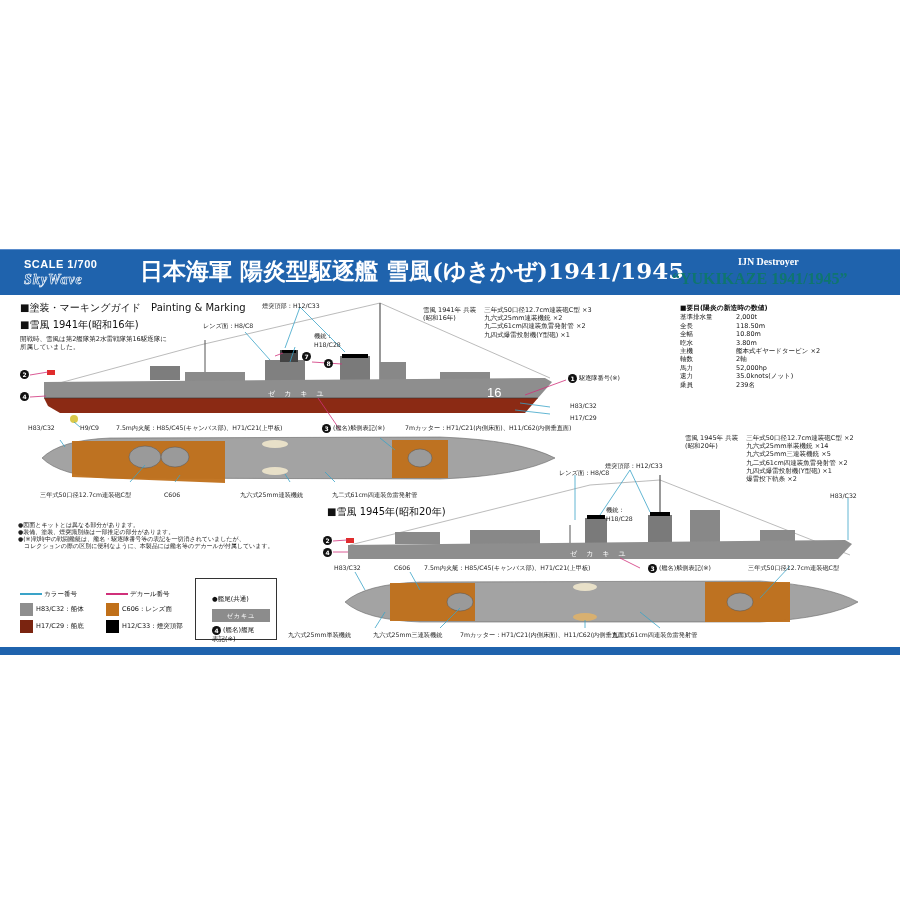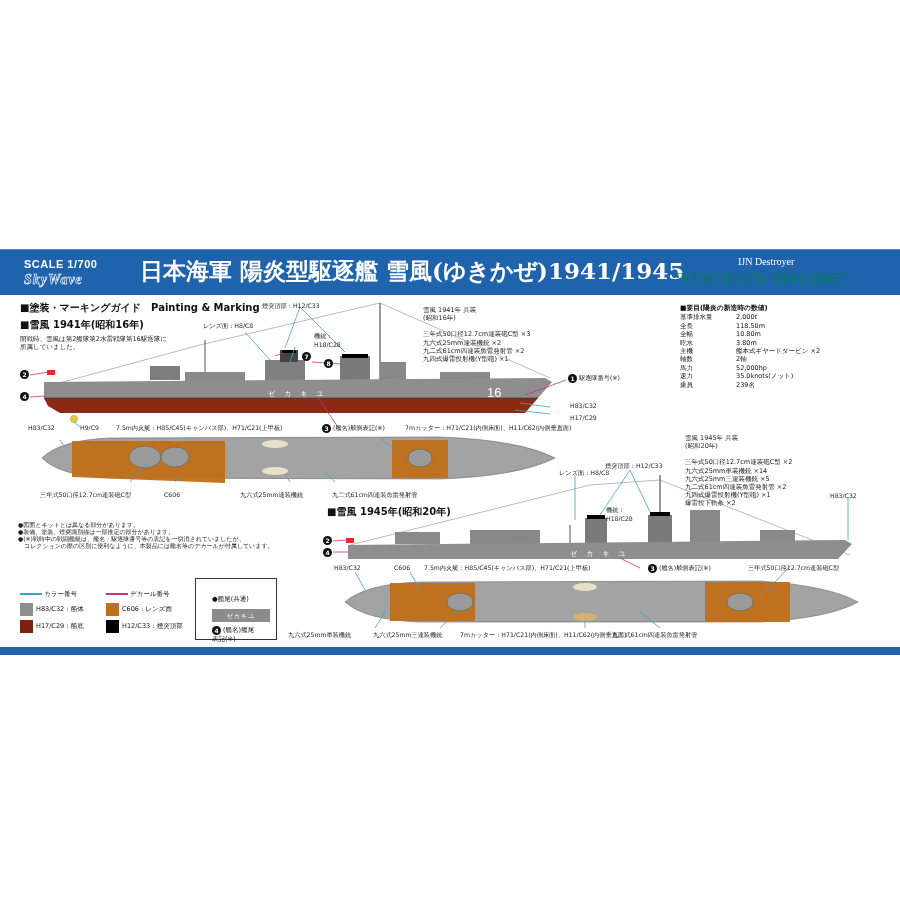--- a/index.html
+++ b/index.html
@@ -5,27 +5,27 @@
   * { box-sizing: border-box; margin: 0; padding: 0; }
   html, body { width: 900px; height: 900px; background: #ffffff; overflow: hidden; }
   body { position: relative; font-family: "DejaVu Sans", sans-serif; color: #111; }
   .abs { position: absolute; }
 
   
   .header-band { position: absolute; left: 0; top: 249px; width: 900px; height: 46px; background: #1f63ad; border-top: 1px solid #5a8ccc; }
   .scale { position: absolute; left: 24px; top: 258px; color: #fff; font-family: "Liberation Sans", sans-serif; font-weight: 900; font-size: 11px; letter-spacing: 0.5px; }
   .brand { position: absolute; left: 24px; top: 272px; color: #e8f1ff; font-family: "Liberation Serif", serif; font-style: italic; font-weight: 700; font-size: 14px; letter-spacing: 1px; -webkit-text-stroke: 0.6px #fff; color: #1f63ad; }
   .jp-title { position: absolute; left: 140px; top: 256px; color: #fff; font-family: "DejaVu Serif", serif; font-weight: 700; font-size: 23px; letter-spacing: 0px; white-space: nowrap; }
-  .en-sub { position: absolute; left: 738px; top: 256px; color: #fff; font-family: "Liberation Serif", serif; font-weight: 400; font-size: 10px; }
+  .en-sub { position: absolute; left: 738px; top: 256px; color: #fff; font-family: "Liberation Serif", serif; font-weight: 700; font-size: 10px; }
   .en-title { position: absolute; left: 672px; top: 270px; color: #0f766e; font-family: "Liberation Serif", serif; font-weight: 700; font-size: 16px; white-space: nowrap; }
 
   .bottom-band { position: absolute; left: 0; top: 647px; width: 900px; height: 8px; background: #1f63ad; }
 
-  .section-head { font-weight: 700; font-size: 10px; white-space: nowrap; }
-  .small { font-size: 6.5px; line-height: 8.2px; white-space: nowrap; color: #222; flex-direction: column; }
+  .section-head { font-weight: 400; font-size: 10px; white-space: nowrap; }
+  .small { font-size: 6.5px; line-height: 8.2px; white-space: nowrap; color: #222; }
   .tiny { font-size: 6px; line-height: 7px; white-space: nowrap; color: #222; }
 
   .spec-table { position: absolute; left: 680px; top: 304px; font-size: 6.5px; line-height: 8.4px; }
   .spec-row { display: flex; }
   .spec-row .k { width: 56px; }
   .spec-title { font-weight: 700; font-size: 6.8px; margin-bottom: 1px; }
 
   .arm-block { display: flex; gap: 8px; }
 
   .legend { position: absolute; left: 20px; top: 578px; width: 170px; font-size: 6.5px; }

